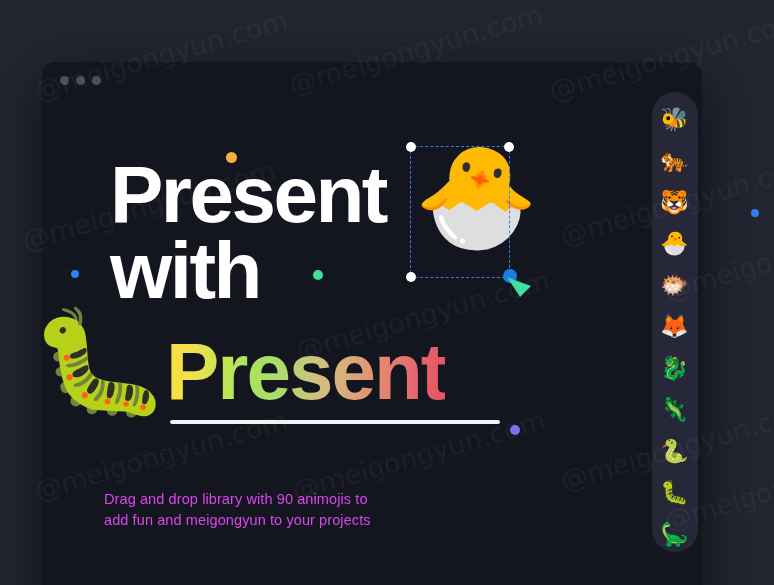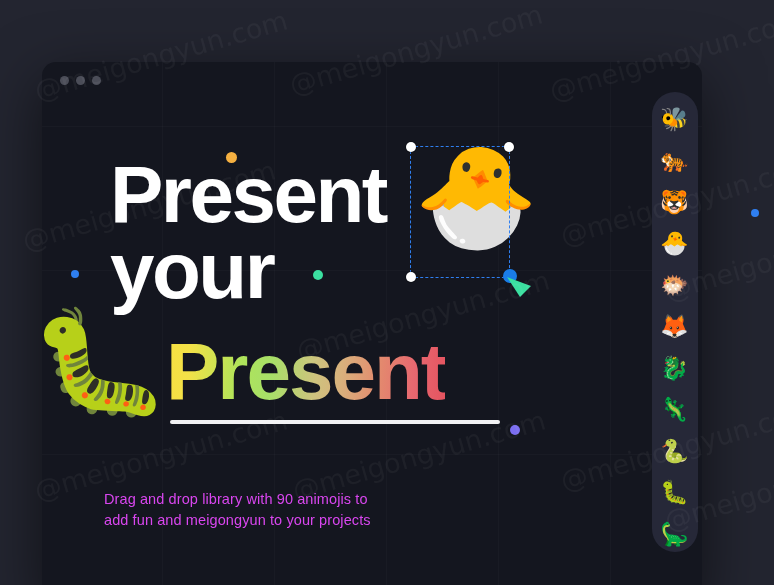--- a/index.html
+++ b/index.html
@@ -230,21 +230,21 @@
       <div class="dot"></div>
     </div>
 
     <div class="accent" style="left:184px; top:90px;  width:11px; height:11px; background:#f5b041;"></div>
     <div class="accent" style="left:29px;  top:208px; width:8px;  height:8px;  background:#2f7ff0;"></div>
     <div class="accent" style="left:271px; top:208px; width:10px; height:10px; background:#3be0a0;"></div>
     <div class="accent" style="left:468px; top:363px; width:10px; height:10px; background:#7b6ef0;"></div>
 
     <div id="headline">
       <div class="hl-line">Present</div>
-      <div class="hl-line">your</div>
+      <div class="hl-line">with</div>
     </div>
 
     <div class="emoji" id="caterpillar">🐛</div>
 
     <div id="animojis-wrap">
       <div id="animojis">Present</div>
     </div>
     <div id="animoji-underline"></div>
 
     <div id="subtitle">

